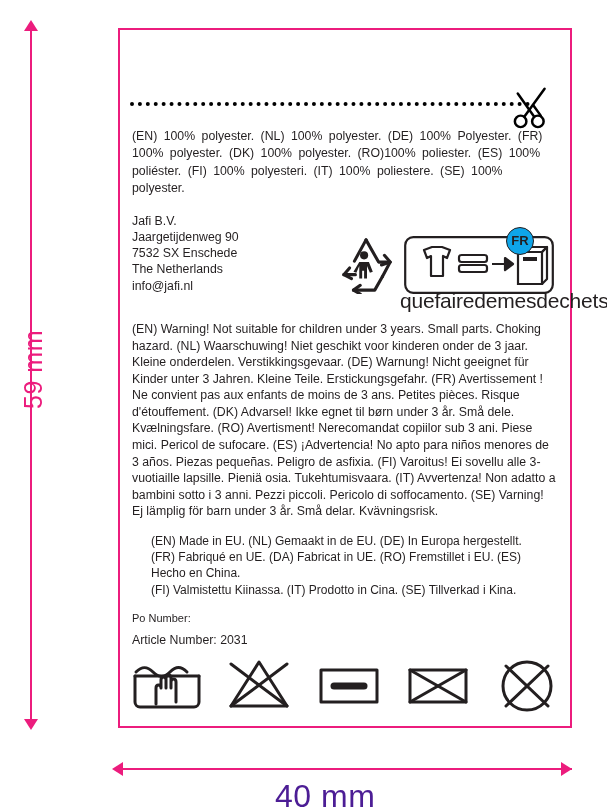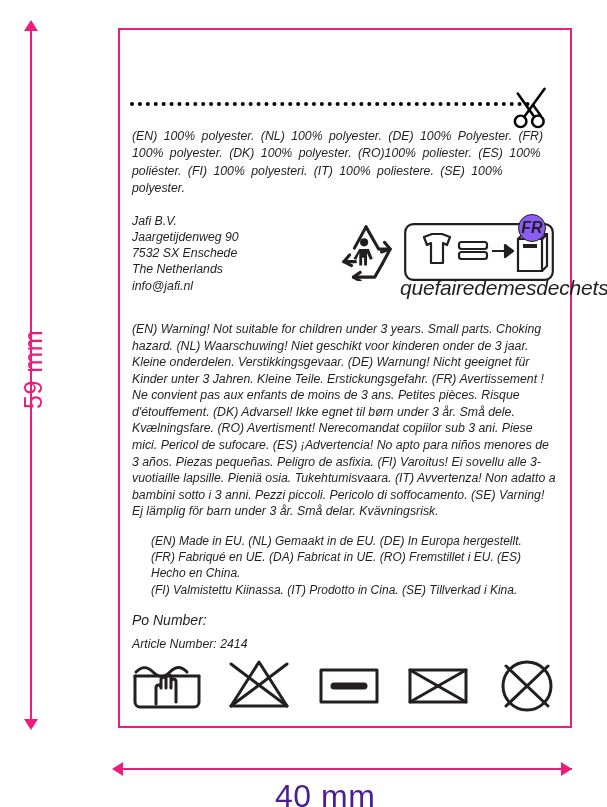--- a/index.html
+++ b/index.html
@@ -100,37 +100,36 @@
     top: 54px;
     width: 46px;
     height: 46px;
   }
 
   .content {
     position: absolute;
     left: 12px;
     right: 12px;
     top: 98px;
-    font-style: italic;
   }
 
   .block {
     font-size: 12.3px;
     line-height: 1.33;
     color: #231f20;
     margin-bottom: 13px;
   }
   .block.composition {
     line-height: 1.42;
     word-spacing: 3px;
   }
 
   .addr-row {
     display: flex;
-    align-items: center;
+    align-items: flex-end;
     justify-content: space-between;
     margin-bottom: 18px;
   }
   .address {
     font-size: 12.3px;
     line-height: 1.32;
     white-space: pre-line;
     padding-top: 2px;
   }
   .eco-logos {
@@ -144,28 +143,28 @@
     width: 62px;
     height: 58px;
   }
   .bin-box {
     position: relative;
     width: 150px;
   }
   .bin-svg { width: 150px; height: 58px; display:block; }
   .fr-badge {
     position: absolute;
-    right: 8px;
+    right: 20px;
     top: -9px;
     width: 26px;
     height: 26px;
     border-radius: 50%;
     border: 1.6px solid #231f20;
-    background: #8b5cf6;
-    font-size: 16px;
+    background: #0ea5e9;
+    font-size: 13px;
     display: flex;
     align-items: center;
     justify-content: center;
     font-weight: 600;
   }
   .eco-url {
     position: absolute;
     left: 64px;
     bottom: -19px;
     font-size: 21px;
@@ -173,21 +172,21 @@
     letter-spacing: -0.2px;
   }
 
   .warn-block {
     font-size: 12.3px;
     line-height: 1.35;
     margin-top: 27px;
     margin-bottom: 13px;
   }
   .made-block { font-size: 12px; line-height: 1.35; margin-bottom: 14px; margin-left: 19px; }
-  .po-line { font-size: 14px; margin-bottom: 9px; }
+  .po-line { font-size: 11px; margin-bottom: 9px; }
   .article-line { font-size: 12.3px; margin-bottom: 6px; }
 
   
   .marks-row {
     position: absolute;
     left: 12px;
     right: 12px;
     top: 558px;
     height: 78px;
   }
@@ -295,21 +294,21 @@
       </div>
     </div>
 
     <div class="warn-block">(EN) Warning! Not suitable for children under 3 years. Small parts. Choking hazard. (NL) Waarschuwing! Niet geschikt voor kinderen onder de 3 jaar. Kleine onderdelen. Verstikkingsgevaar. (DE) Warnung! Nicht geeignet für Kinder unter 3 Jahren. Kleine Teile. Erstickungsgefahr. (FR) Avertissement ! Ne convient pas aux enfants de moins de 3 ans. Petites pièces. Risque d'étouffement. (DK) Advarsel! Ikke egnet til børn under 3 år. Små dele. Kvælningsfare. (RO) Avertisment! Nerecomandat copiilor sub 3 ani. Piese mici. Pericol de sufocare. (ES) ¡Advertencia! No apto para niños menores de 3 años. Piezas pequeñas. Peligro de asfixia. (FI) Varoitus! Ei sovellu alle 3-vuotiaille lapsille. Pieniä osia. Tukehtumisvaara. (IT) Avvertenza! Non adatto a bambini sotto i 3 anni. Pezzi piccoli. Pericolo di soffocamento. (SE) Varning! Ej lämplig för barn under 3 år. Små delar. Kvävningsrisk.</div>
 
     <div class="made-block" style="white-space:pre-line;">(EN) Made in EU. (NL) Gemaakt in de EU. (DE) In Europa hergestellt.
 (FR) Fabriqué en UE. (DA) Fabricat in UE. (RO) Fremstillet i EU. (ES) Hecho en China.
 (FI) Valmistettu Kiinassa. (IT) Prodotto in Cina. (SE) Tillverkad i Kina.</div>
 
     <div class="po-line">Po Number:</div>
-    <div class="article-line">Article Number: 2414</div>
+    <div class="article-line">Article Number: 2031</div>
   </div>
 
 
   <div class="care-row">
     <svg width="70" height="58" viewBox="0 0 70 58">
       <g fill="none" stroke="#231f20" stroke-width="3" stroke-linejoin="round" stroke-linecap="round">
         <path d="M4 16 c6 -6 11 -6 17 0 c6 6 11 6 17 0 c6 -6 11 -6 17 0 l0 0"></path>
         <path d="M3 20 v26 a5 5 0 0 0 5 5 h54 a5 5 0 0 0 5 -5 v-26"></path>
         <path d="M3 20 h64"></path>
         <path d="M24 48 v-16 c0 -4 5 -4 5 0 v-8 c0 -4 5 -4 5 0 v8 v-10 c0 -4 5 -4 5 0 v10 v-6 c0 -4 5 -4 5 0 v20"></path>

